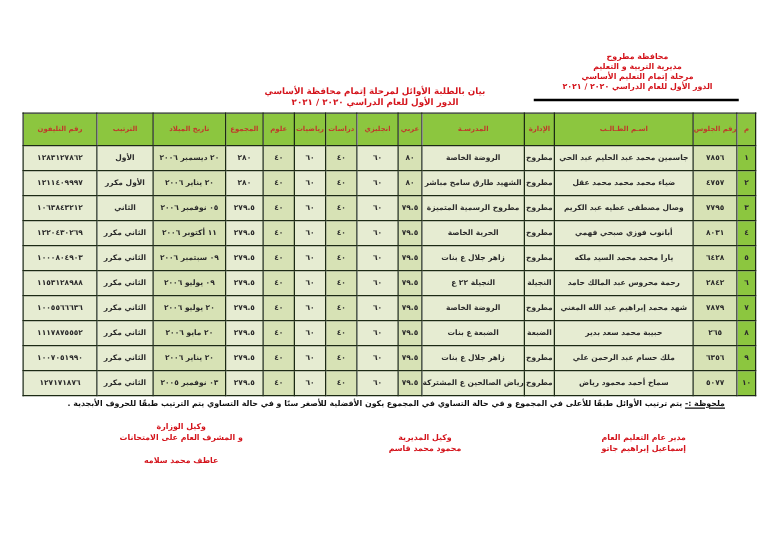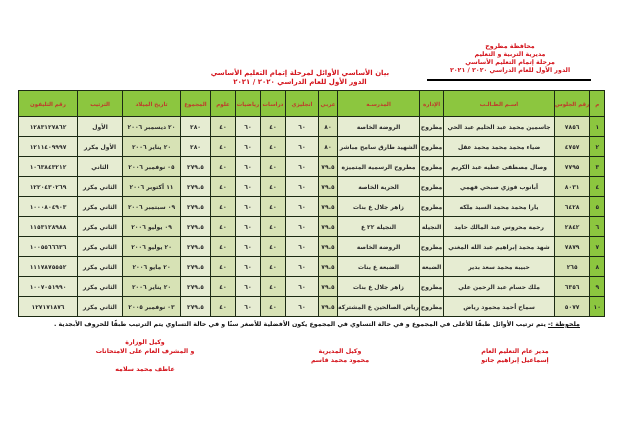--- a/index.html
+++ b/index.html
@@ -29,21 +29,21 @@
 
 <div class="hdr-right">
   <div>محافظة مطروح</div>
   <div>مديرية التربية و التعليم</div>
   <div>مرحلة إتمام التعليم الأساسي</div>
   <div>الدور الأول للعام الدراسي ٢٠٢٠ / ٢٠٢١</div>
 </div>
 <div class="hdr-line"></div>
 
 <div class="hdr-title">
-  <div>بيان الأساسي الأوائل لمرحلة إتمام التعليم الأساسي</div>
+  <div>بيان بالطلبة الأوائل لمرحلة إتمام محافظة الأساسي</div>
   <div>الدور الأول للعام الدراسي ٢٠٢٠ / ٢٠٢١</div>
 </div>
 
 <table class="grid">
   <colgroup>
     <col style="width:59px">
       <col style="width:45px">
       <col style="width:58px">
       <col style="width:30px">
     <col style="width:25px">

